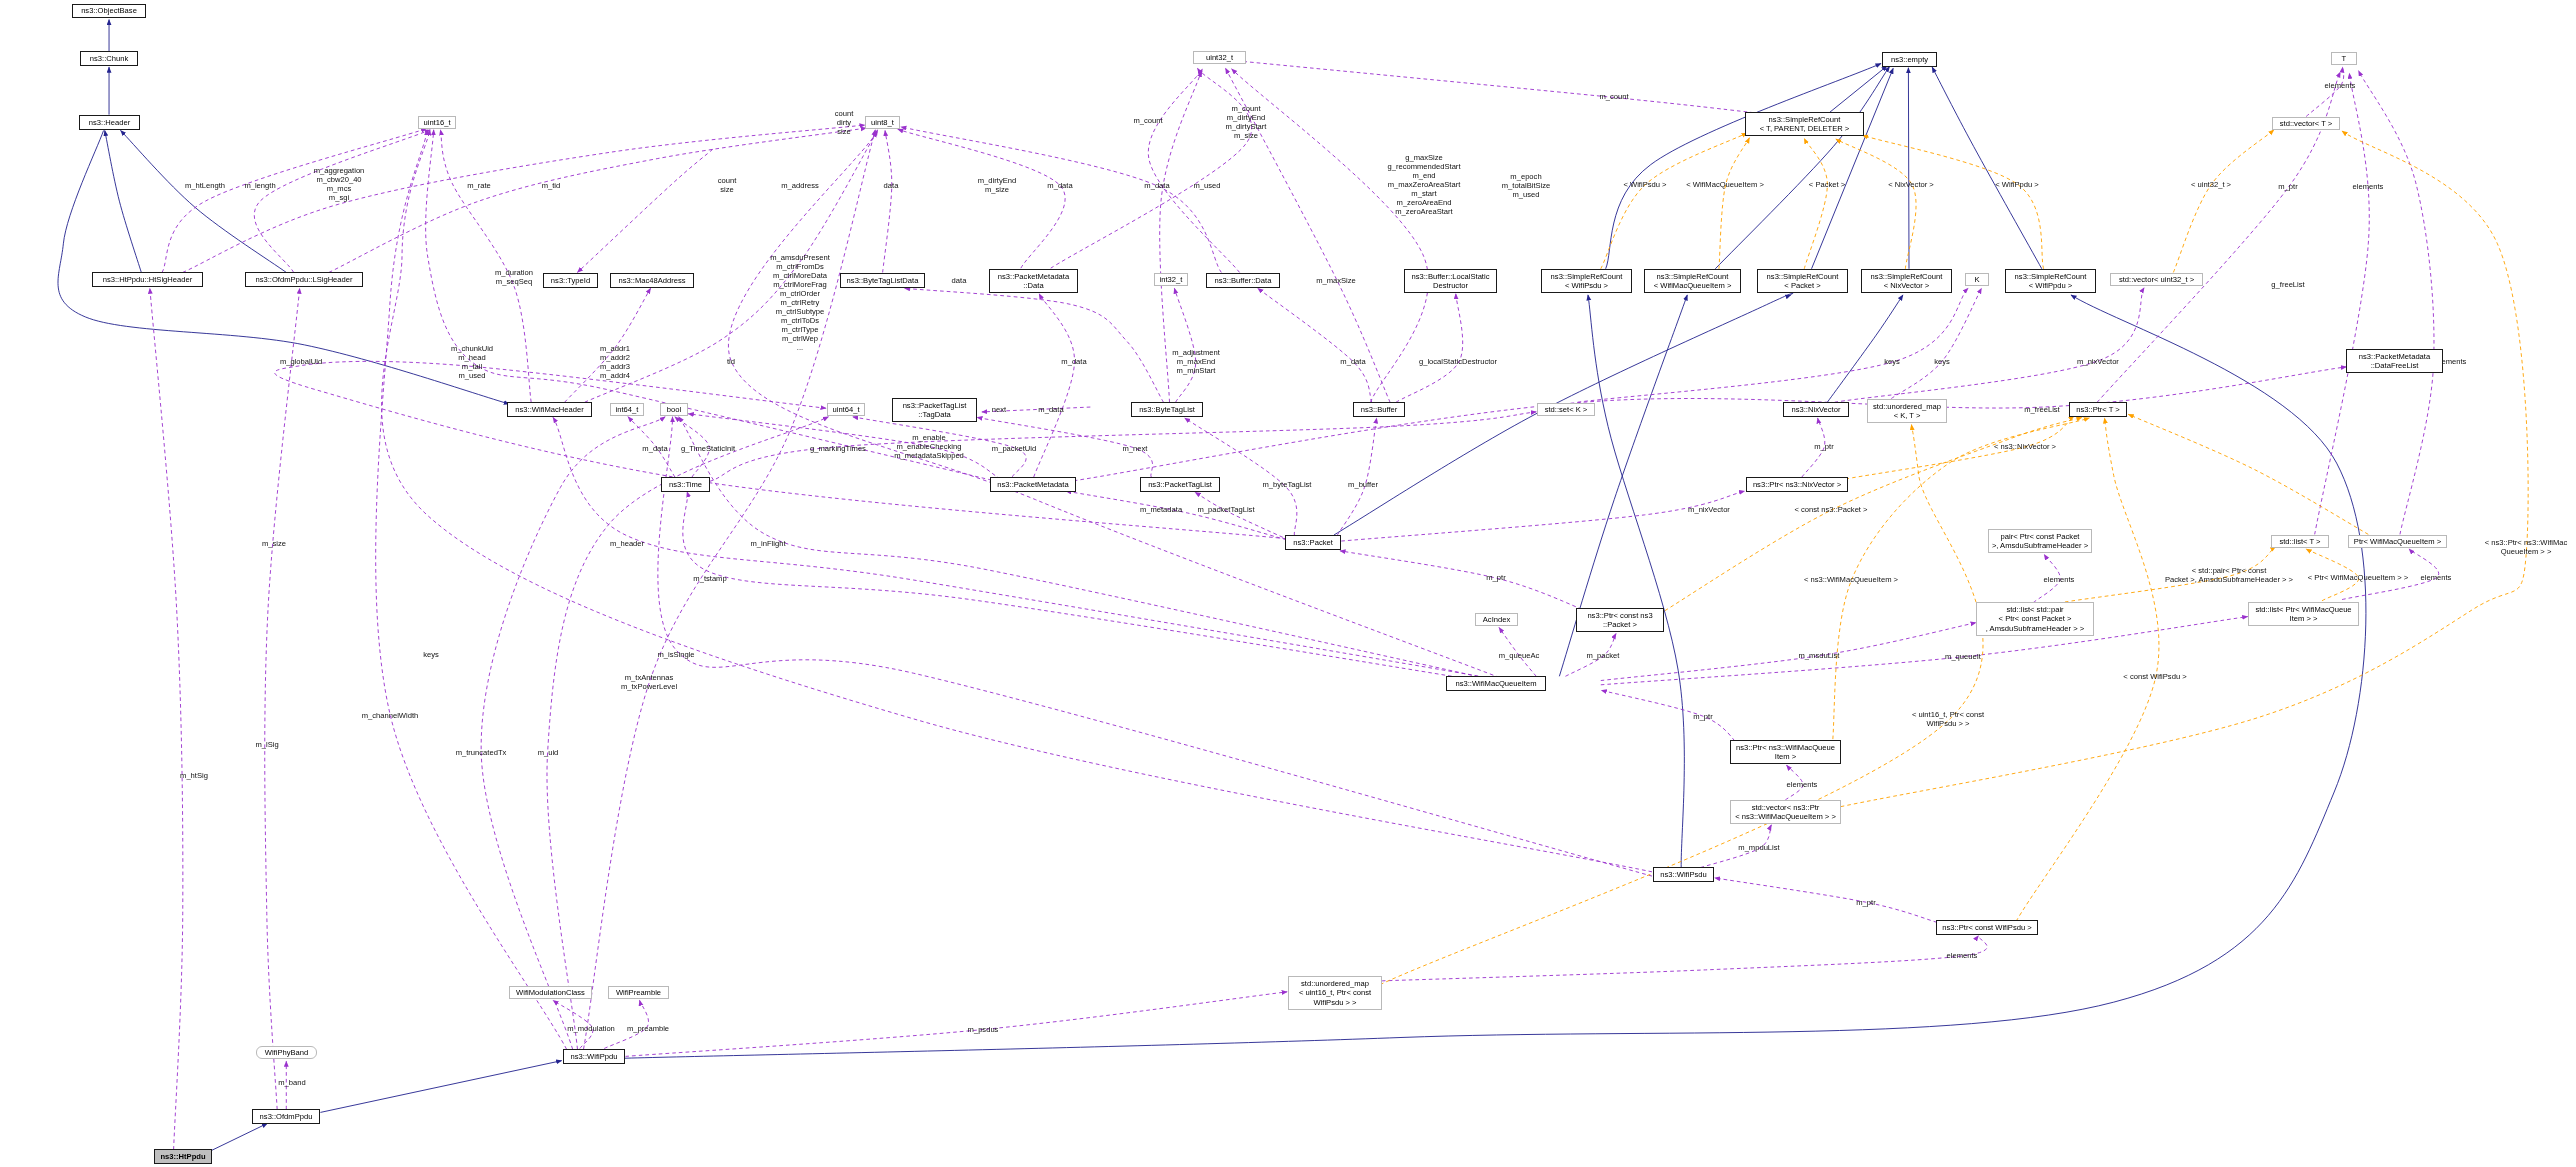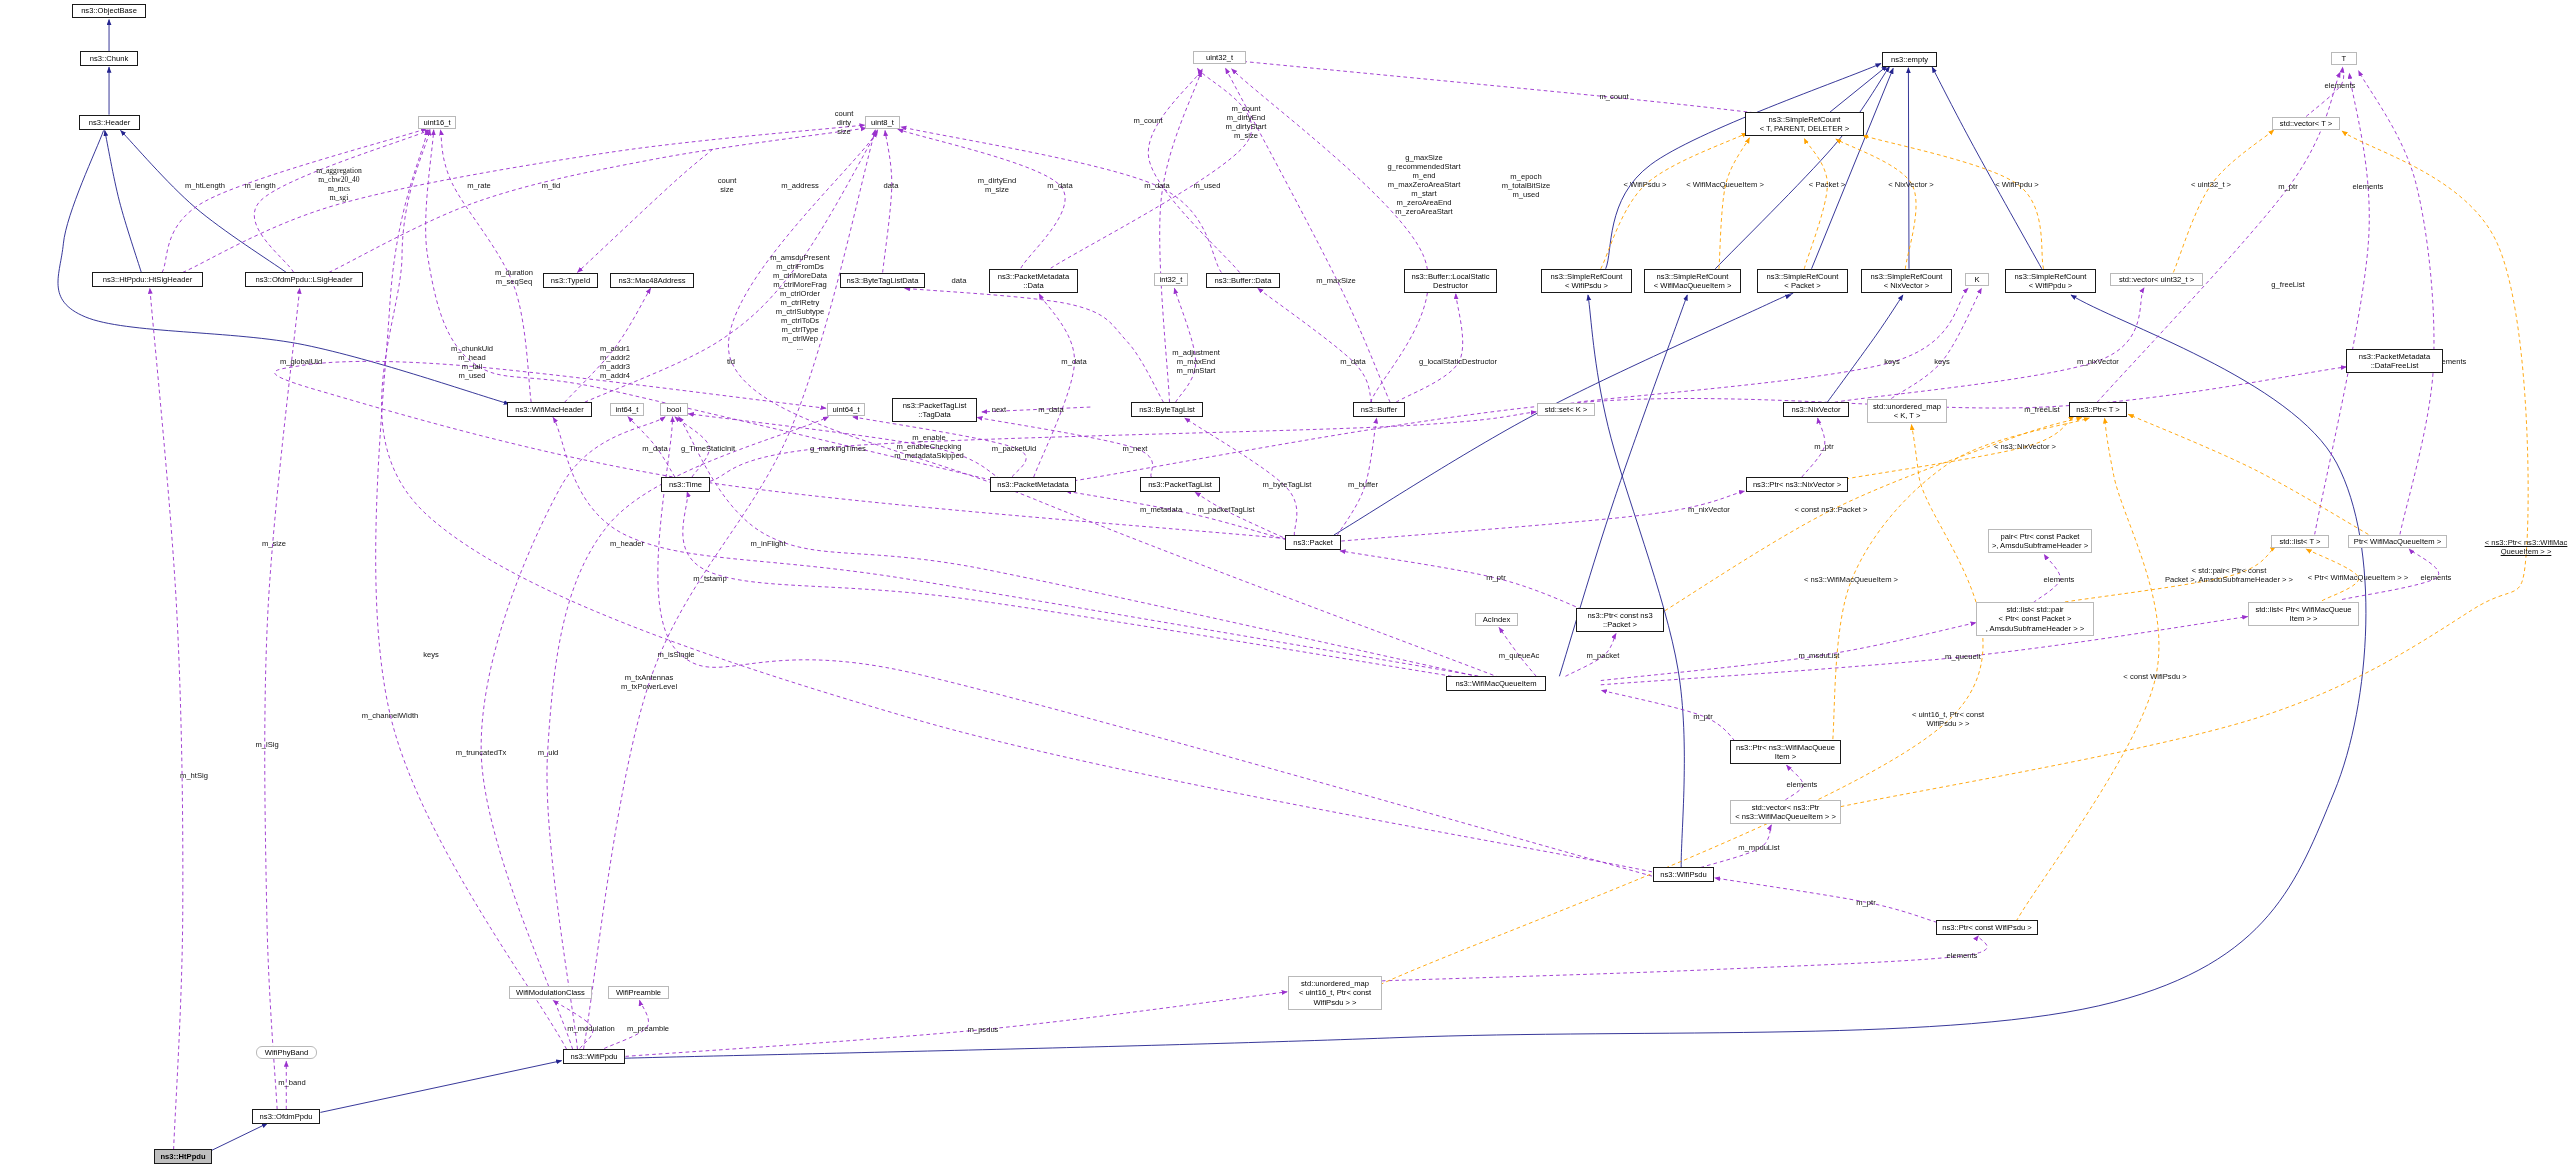--- a/index.html
+++ b/index.html
@@ -221,21 +221,21 @@
       <div class="n gray" style="left: 509px; top: 986px; width: 83px; height: 13.4px;">WifiModulationClass</div>
       <div class="n gray" style="left: 608px; top: 986px; width: 61px; height: 13.4px;">WifiPreamble</div>
       <div class="n gray" style="left: 256px; top: 1046px; width: 61px; height: 13.4px; border-radius: 6px;">WifiPhyBand</div>
       <div class="n " style="left: 563px; top: 1049px; width: 62px; height: 14.6px;">ns3::WifiPpdu</div>
       <div class="n " style="left: 252px; top: 1109px; width: 68px; height: 14.6px;">ns3::OfdmPpdu</div>
       <div class="n main" style="left: 154px; top: 1149px; width: 58px; height: 14.6px;">ns3::HtPpdu</div>
     </div>
   <div id="labels">
       <div class="el" style="left: 205px; top: 185px;">m_htLength</div>
       <div class="el" style="left: 260px; top: 185px;">m_length</div>
-      <div class="el" style="left: 339px; top: 184px; font-family: Liberation Serif, serif;">m_aggregation
+      <div class="el" style="left: 339px; top: 184px;">m_aggregation
 m_cbw20_40
 m_mcs
 m_sgi</div>
       <div class="el" style="left: 479px; top: 185px;">m_rate</div>
       <div class="el" style="left: 551px; top: 185px;">m_tid</div>
       <div class="el" style="left: 727px; top: 185px;">count
 size</div>
       <div class="el" style="left: 800px; top: 185px;">m_address</div>
       <div class="el" style="left: 891px; top: 185px;">data</div>
       <div class="el" style="left: 844px; top: 122px;">count
@@ -329,21 +329,21 @@
       <div class="el" style="left: 627px; top: 543px;">m_header</div>
       <div class="el" style="left: 768px; top: 543px;">m_inFlight</div>
       <div class="el" style="left: 710px; top: 578px;">m_tstamp</div>
       <div class="el" style="left: 1496px; top: 577px;">m_ptr</div>
       <div class="el" style="left: 1851px; top: 579px;">&lt; ns3::WifiMacQueueItem &gt;</div>
       <div class="el" style="left: 2059px; top: 579px;">elements</div>
       <div class="el" style="left: 2229px; top: 575px;">&lt; std::pair&lt; Ptr&lt; const
 Packet &gt;, AmsduSubframeHeader &gt; &gt;</div>
       <div class="el" style="left: 2358px; top: 577px;">&lt; Ptr&lt; WifiMacQueueItem &gt; &gt;</div>
       <div class="el" style="left: 2436px; top: 577px;">elements</div>
-      <div class="el" style="left: 2526px; top: 547px; text-decoration: underline;">&lt; ns3::Ptr&lt; ns3::WifiMac
+      <div class="el" style="left: 2526px; top: 547px;">&lt; ns3::Ptr&lt; ns3::WifiMac
 QueueItem &gt; &gt;</div>
       <div class="el" style="left: 2451px; top: 361px;">elements</div>
       <div class="el" style="left: 431px; top: 654px;">keys</div>
       <div class="el" style="left: 676px; top: 654px;">m_isSingle</div>
       <div class="el" style="left: 1519px; top: 655px;">m_queueAc</div>
       <div class="el" style="left: 1603px; top: 655px;">m_packet</div>
       <div class="el" style="left: 1819px; top: 655px;">m_msduList</div>
       <div class="el" style="left: 1963px; top: 656px;">m_queueIt</div>
       <div class="el" style="left: 649px; top: 682px;">m_txAntennas
 m_txPowerLevel</div>

